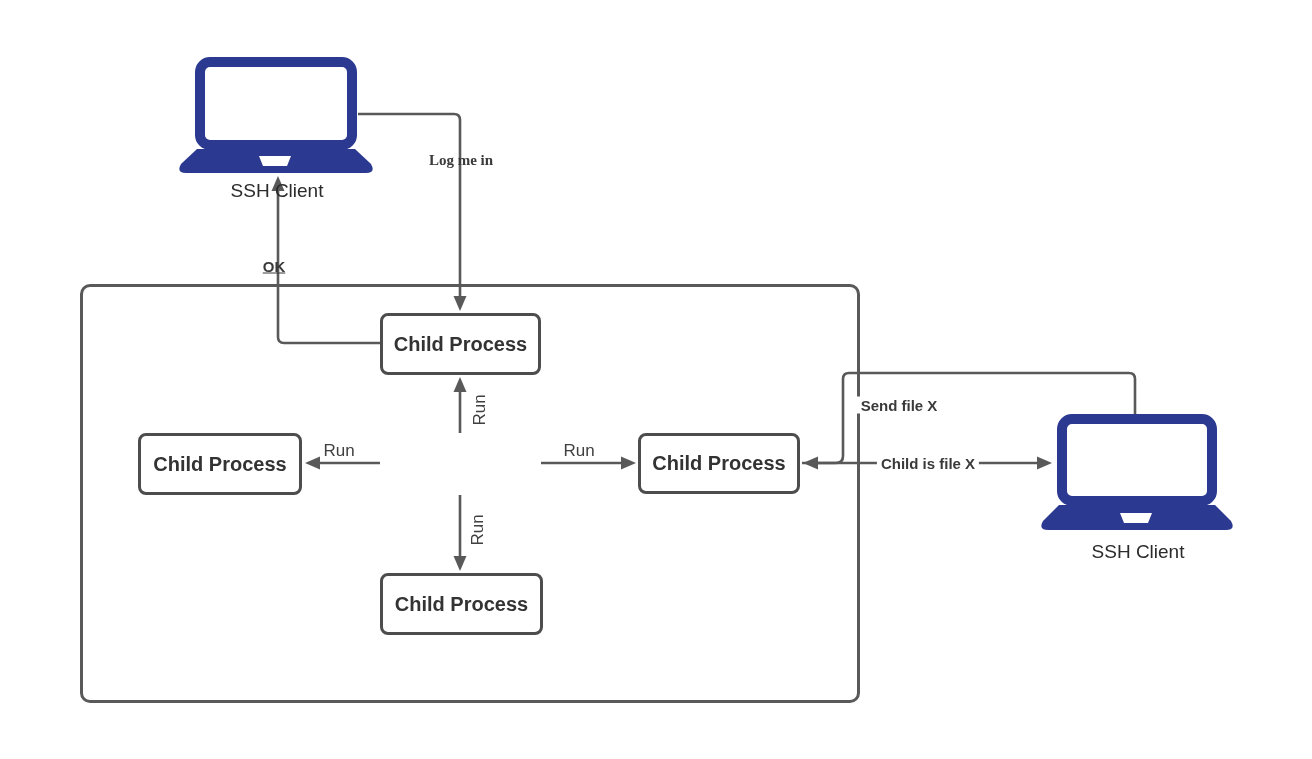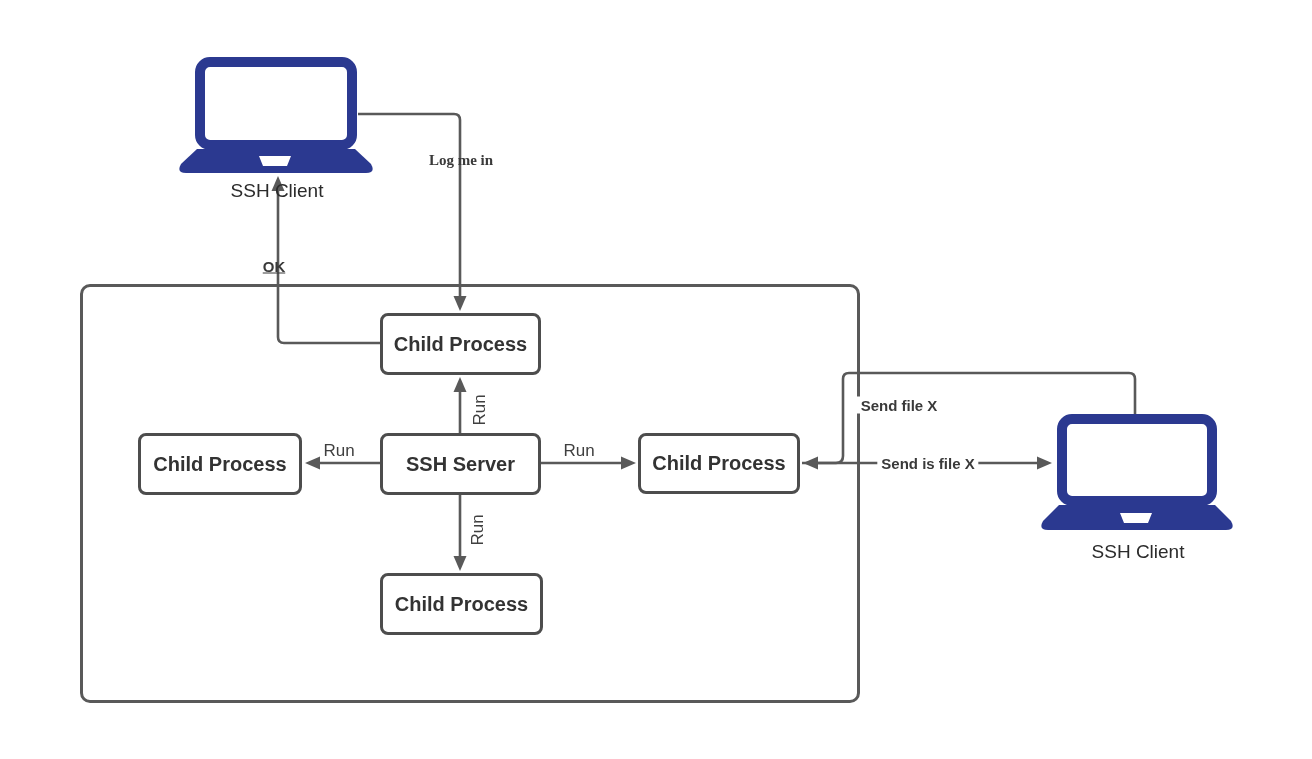--- a/index.html
+++ b/index.html
@@ -140,39 +140,36 @@
       <path class="laptop-base" d="M1059 505 H1215 L1231 521 Q1236 530 1226 530 H1048 Q1038 530 1043 521 Z"></path>
       <path class="laptop-notch" d="M1120 513 H1152 L1148 523 H1124 Z"></path>
     </g>
   </svg>
 
   <div class="group-box"></div>
 
   <div class="node node-child-top">
     <span>Child Process</span>
   </div>
-  <div class="node node-ssh-server">
-    <span>SSH Server</span>
-  </div>
   <div class="node node-child-left">
     <span>Child Process</span>
   </div>
   <div class="node node-child-right">
     <span>Child Process</span>
   </div>
   <div class="node node-child-bottom">
     <span>Child Process</span>
   </div>
 
   <div class="clabel clientlabel" style="left:277px; top:191px;">SSH Client</div>
   <div class="clabel clientlabel" style="left:1138px; top:552px;">SSH Client</div>
 
   <div class="clabel bold15" style="left:461px; top:160px;font-family:Liberation Serif, serif;">Log me in</div>
   <div class="clabel bold15" style="left:274px; top:266px;text-decoration:underline;">OK</div>
   <div class="clabel bold15 whitebg" style="left:899px; top:373px;margin-top:32px;">Send file X</div>
-  <div class="clabel bold15 whitebg" style="left:928px; top:463px;">Send is file X</div>
+  <div class="clabel bold15 whitebg" style="left:928px; top:463px;">Child is file X</div>
 
   <div class="clabel run" style="left:339px; top:451px;">Run</div>
   <div class="clabel run" style="left:579px; top:451px;">Run</div>
   <div class="clabel run vrun" style="left:480px; top:410px;">Run</div>
   <div class="clabel run vrun" style="left:478px; top:530px;">Run</div>
 
 </div>
 
 </body></html>

